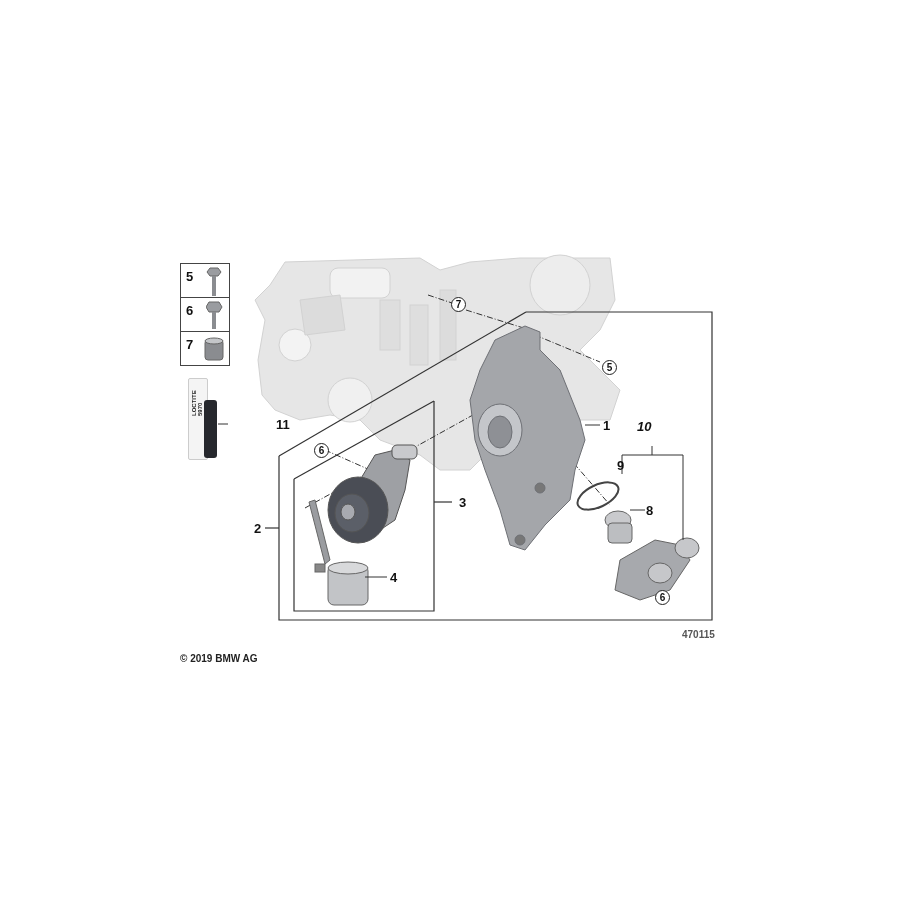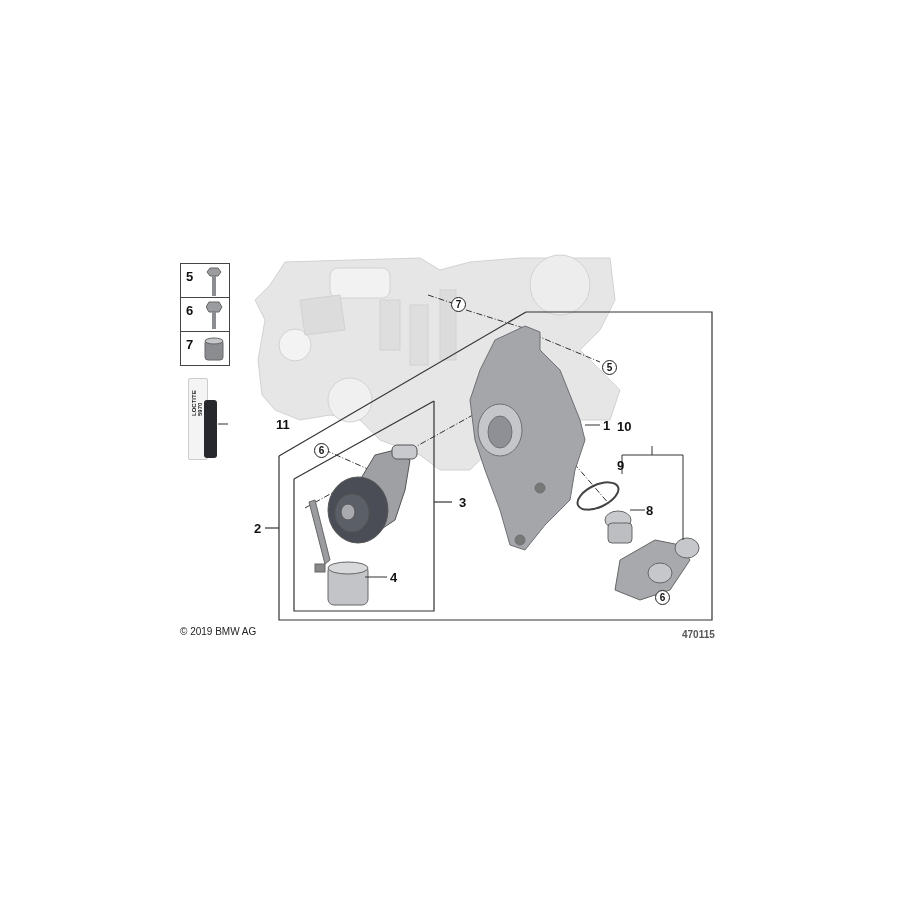--- a/index.html
+++ b/index.html
@@ -103,21 +103,21 @@
     </g>
   </svg>
 
   
   <span class="lbl" style="left:603px;top:419px;">1</span>
   <span class="lbl" style="left:254px;top:522px;">2</span>
   <span class="lbl" style="left:459px;top:496px;">3</span>
   <span class="lbl" style="left:390px;top:571px;">4</span>
   <span class="lbl" style="left:646px;top:504px;">8</span>
   <span class="lbl" style="left:617px;top:459px;">9</span>
-  <span class="lbl" style="left:617px;top:420px;">10</span>
+  <span class="lbl" style="left:637px;top:420px;font-style:italic;">10</span>
   <span class="lbl" style="left:231px;top:418px;margin-left:45px;">11</span>
 
   
   <span class="circ" style="left:451px;top:297px;">7</span>
   <span class="circ" style="left:602px;top:360px;">5</span>
   <span class="circ" style="left:314px;top:443px;">6</span>
   <span class="circ" style="left:655px;top:590px;">6</span>
 
   
   <div class="kit-cell" style="top:263px;">
@@ -146,15 +146,15 @@
   <div style="position:absolute;left:186px;top:378px;width:35px;height:84px;">
     <div style="position:absolute;left:2px;top:0;width:18px;height:80px;background:#f4f4f4;border:1px solid #ccc;border-radius:2px;"></div>
     <div style="position:absolute;left:5px;top:8px;width:12px;height:30px;writing-mode:vertical-rl;transform:rotate(180deg);font-size:6px;font-weight:bold;color:#222;">
       <span>LOCTITE</span>
       <span>5970</span>
     </div>
     <div style="position:absolute;left:18px;top:22px;width:13px;height:58px;background:#26282d;border-radius:3px;"></div>
   </div>
 
   
-  <span class="footer" style="left:180px;top:626px;font-weight:normal;">© 2019 BMW AG</span>
+  <span class="footer" style="left:180px;top:653px;font-weight:bold;">© 2019 BMW AG</span>
   <span class="footer" style="left:682px;top:629px;color:#555;">470115</span>
 </div>
 
 </body></html>

